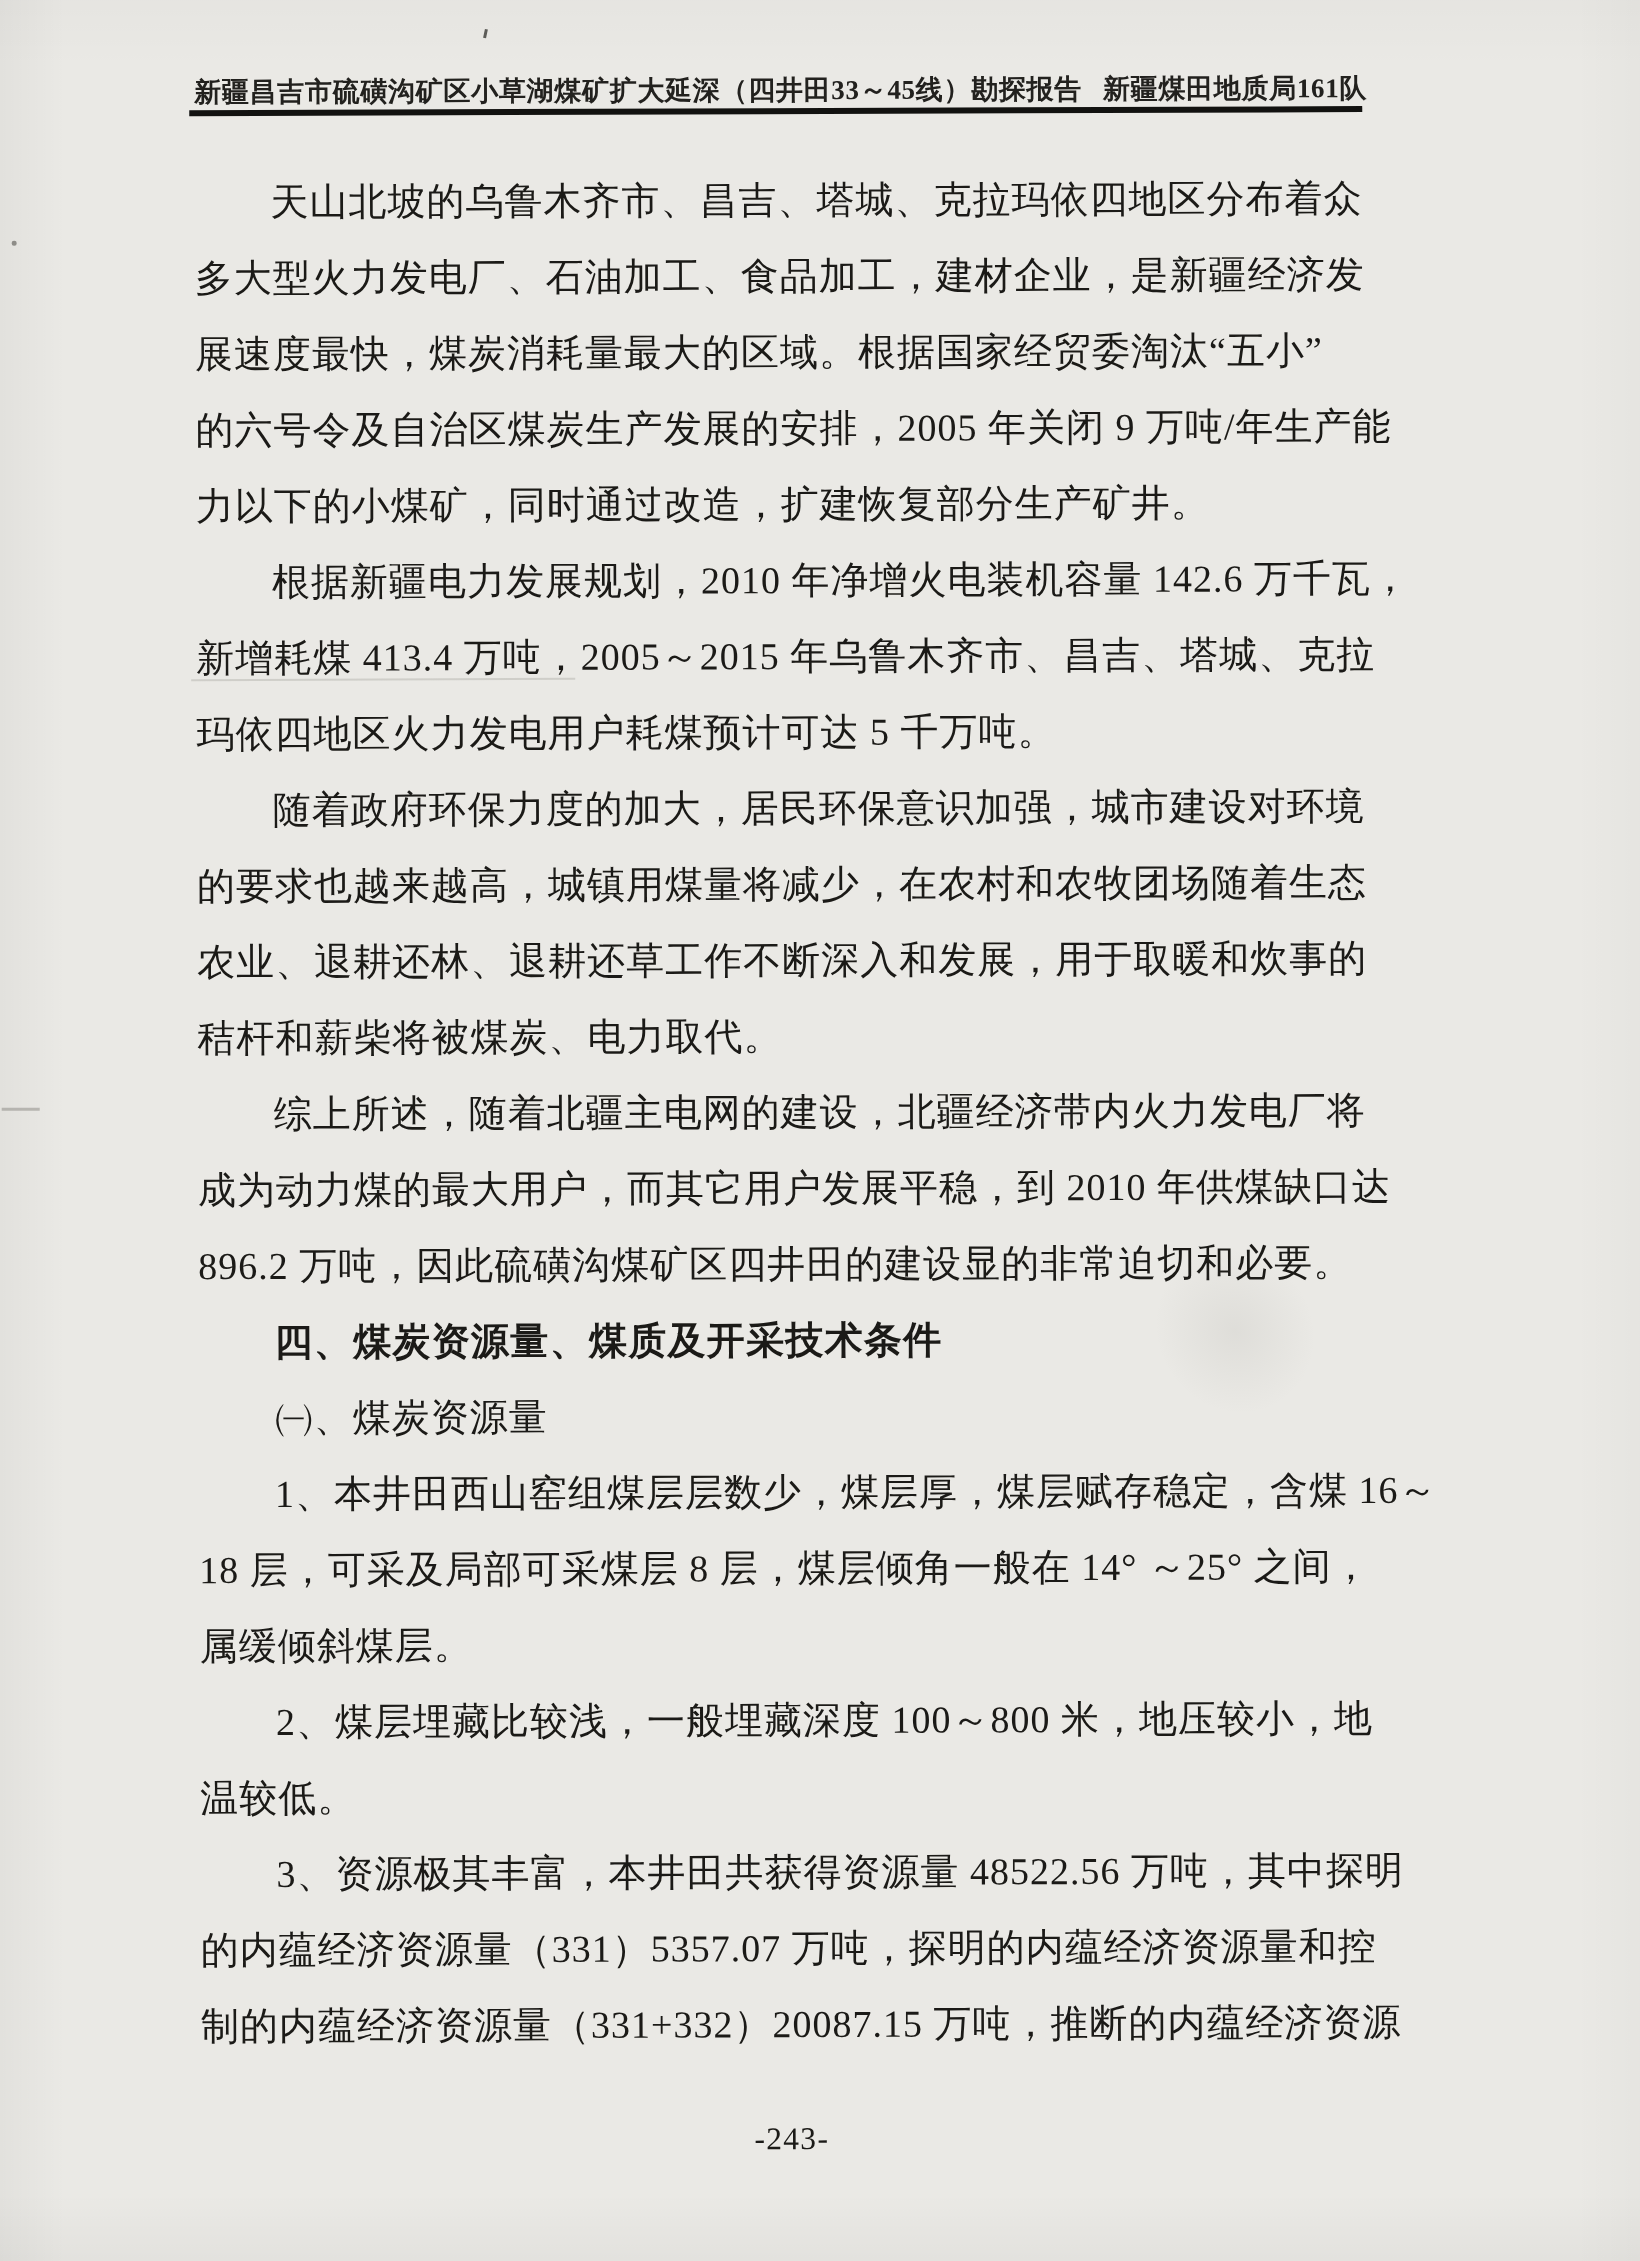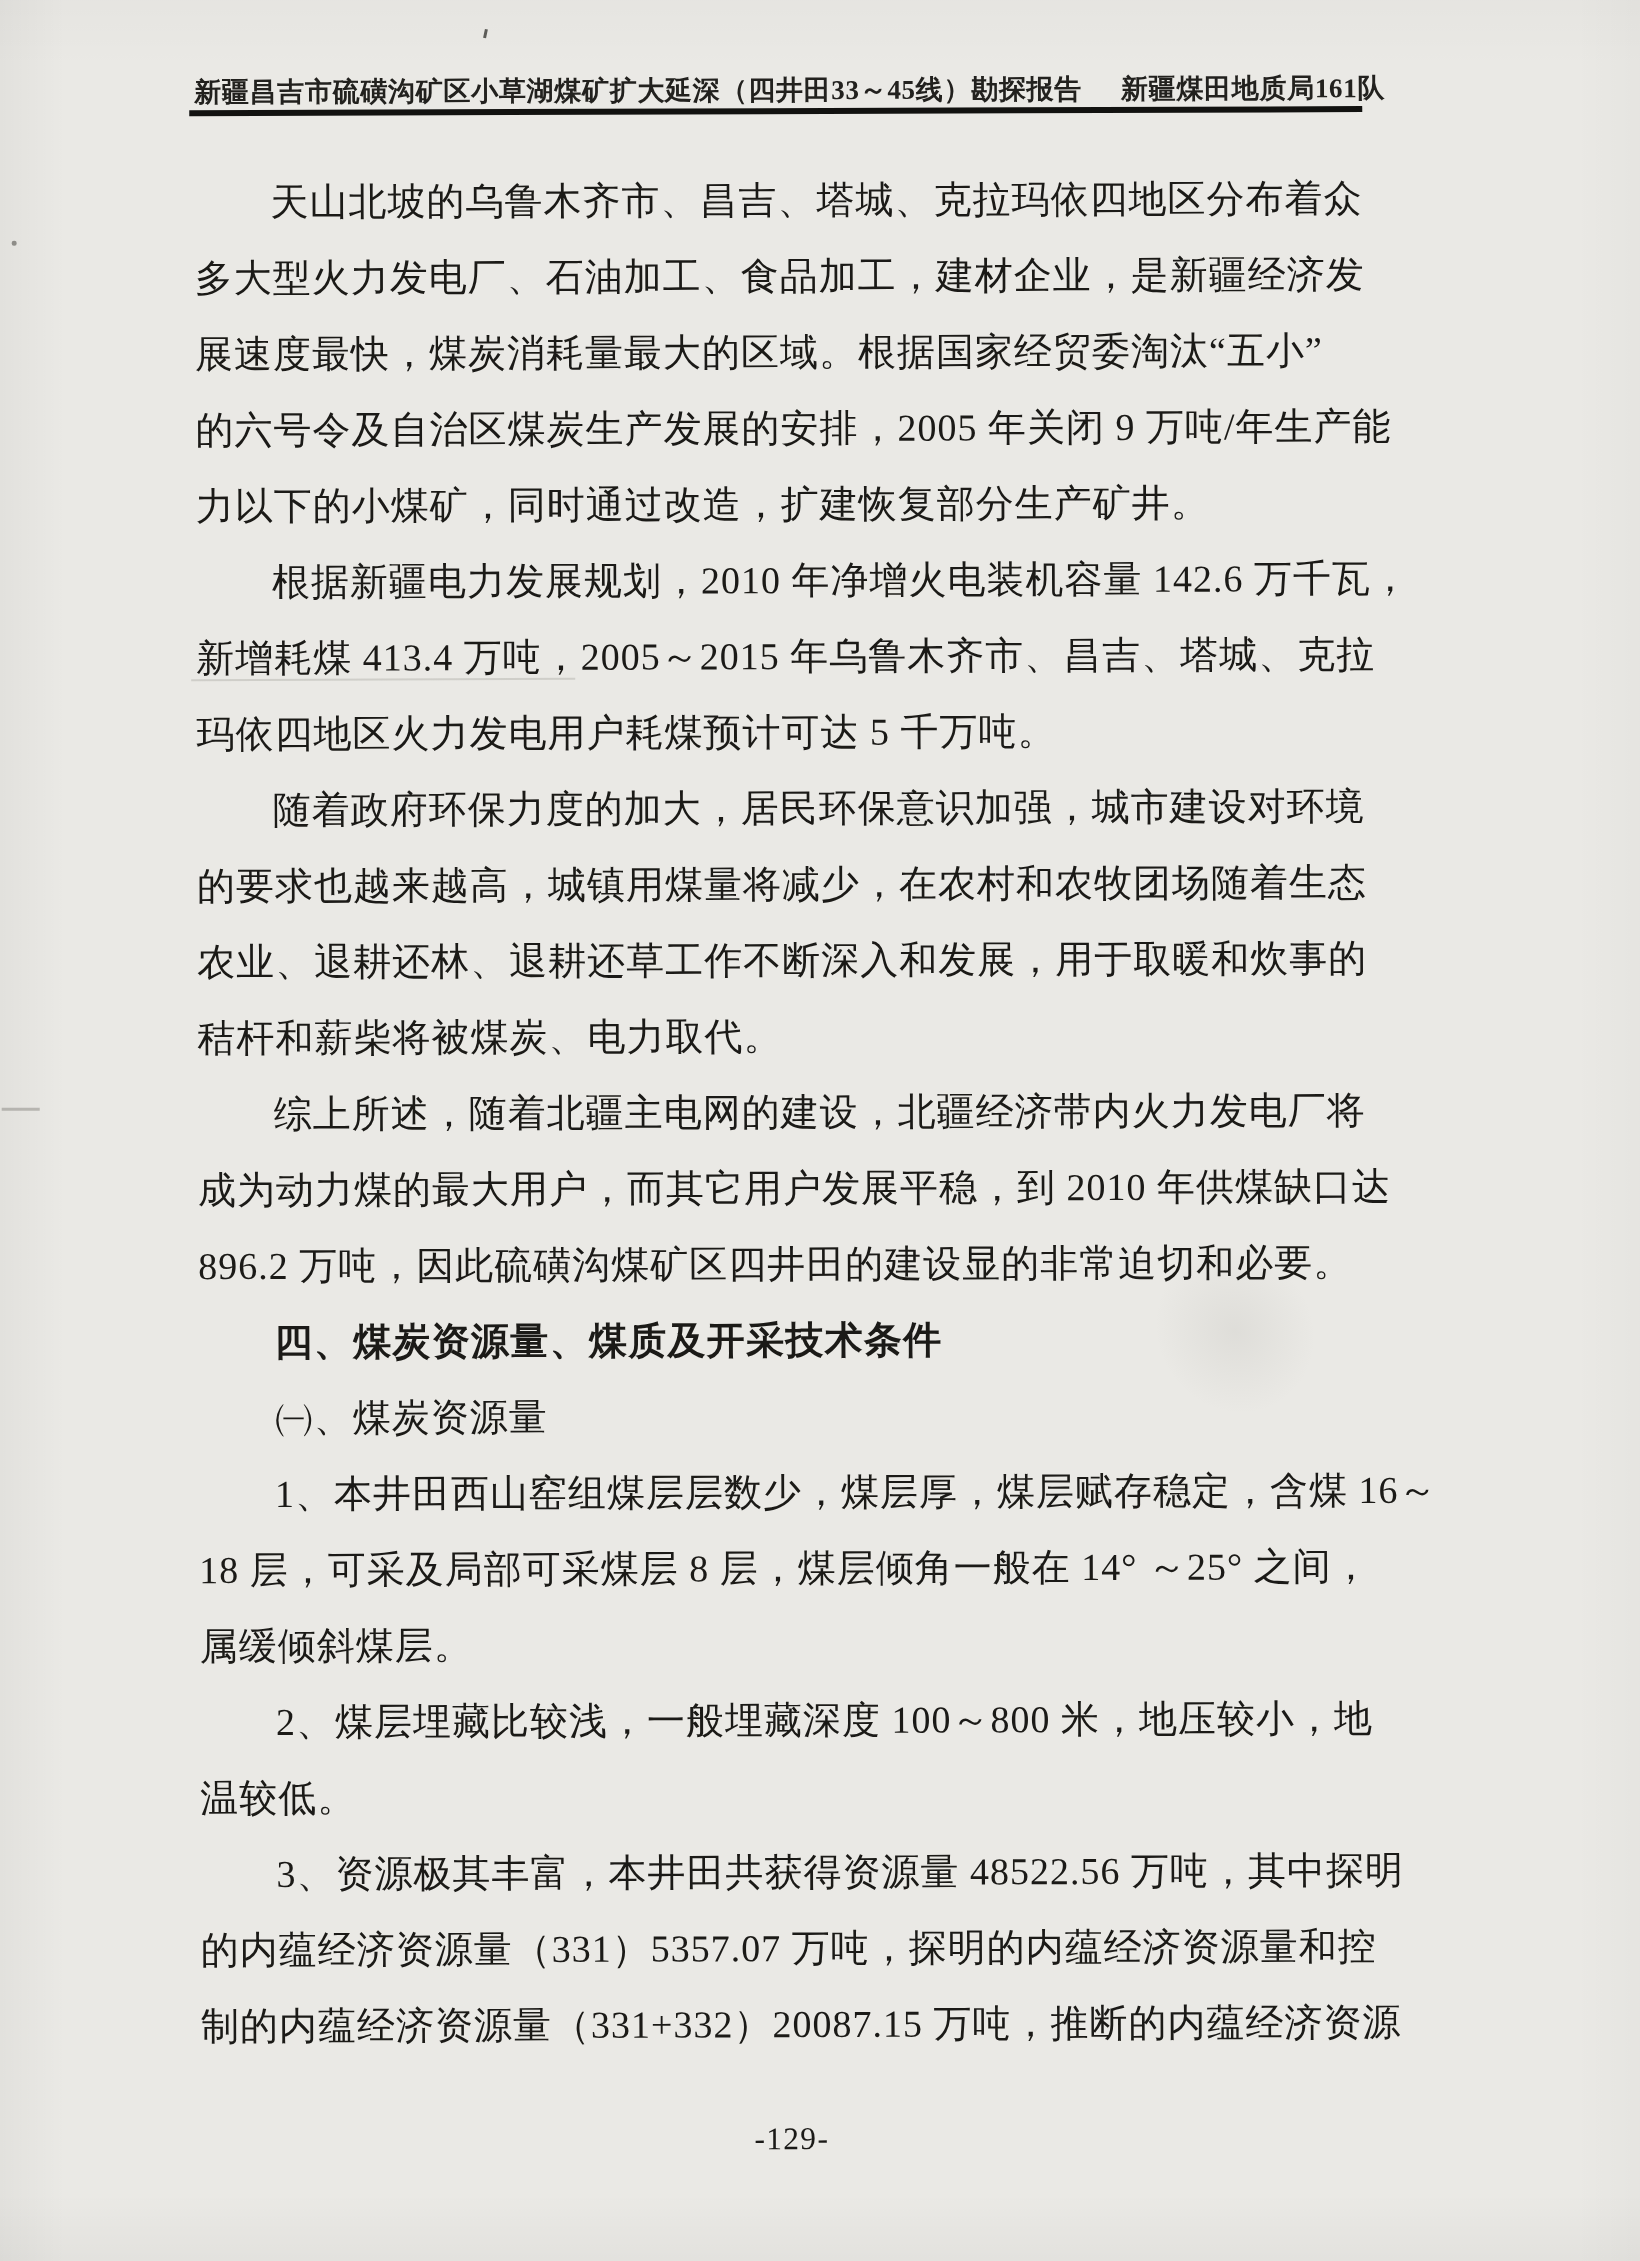--- a/index.html
+++ b/index.html
@@ -31,21 +31,21 @@
   .header {
     position: absolute;
     top: 71px; left: 197px; width: 1169px; height: 37px;
     display: flex; justify-content: space-between; align-items: flex-end;
     font-size: 27px;
     letter-spacing: 0.7px;
     font-weight: bold;
     color: #22211e;
     white-space: nowrap;
   }
-  .header .h-right { margin-left: 39px; }
+  .header .h-right { margin-left: 21px; }
   .header-rule {
     position: absolute;
     top: 108px; left: 192px; width: 1173px; height: 5.9px;
     background: #121210;
   }
   .body-text {
     position: absolute;
     top: 162px; left: 197px; width: 1168px;
     font-size: 38px;
     line-height: 76px;
@@ -107,21 +107,21 @@
     <span class="line indent">1、本井田西山窑组煤层层数少，煤层厚，煤层赋存稳定，含煤 16～</span>
     <span class="line">18 层，可采及局部可采煤层 8 层，煤层倾角一般在 14° ～25° 之间，</span>
     <span class="line">属缓倾斜煤层。</span>
     <span class="line indent">2、煤层埋藏比较浅，一般埋藏深度 100～800 米，地压较小，地</span>
     <span class="line">温较低。</span>
     <span class="line indent">3、资源极其丰富，本井田共获得资源量 48522.56 万吨，其中探明</span>
     <span class="line">的内蕴经济资源量（331）5357.07 万吨，探明的内蕴经济资源量和控</span>
     <span class="line">制的内蕴经济资源量（331+332）20087.15 万吨，推断的内蕴经济资源</span>
   </div>
 
-  <div class="footer">-129-</div>
+  <div class="footer">-243-</div>
 
   <div class="artifact artifact-line1"></div>
   <div class="artifact speck1"></div>
   <div class="artifact speck2"></div>
   <div class="artifact speck3"></div>
   <div class="artifact smudge1"></div>
 
 </div>
 
 

